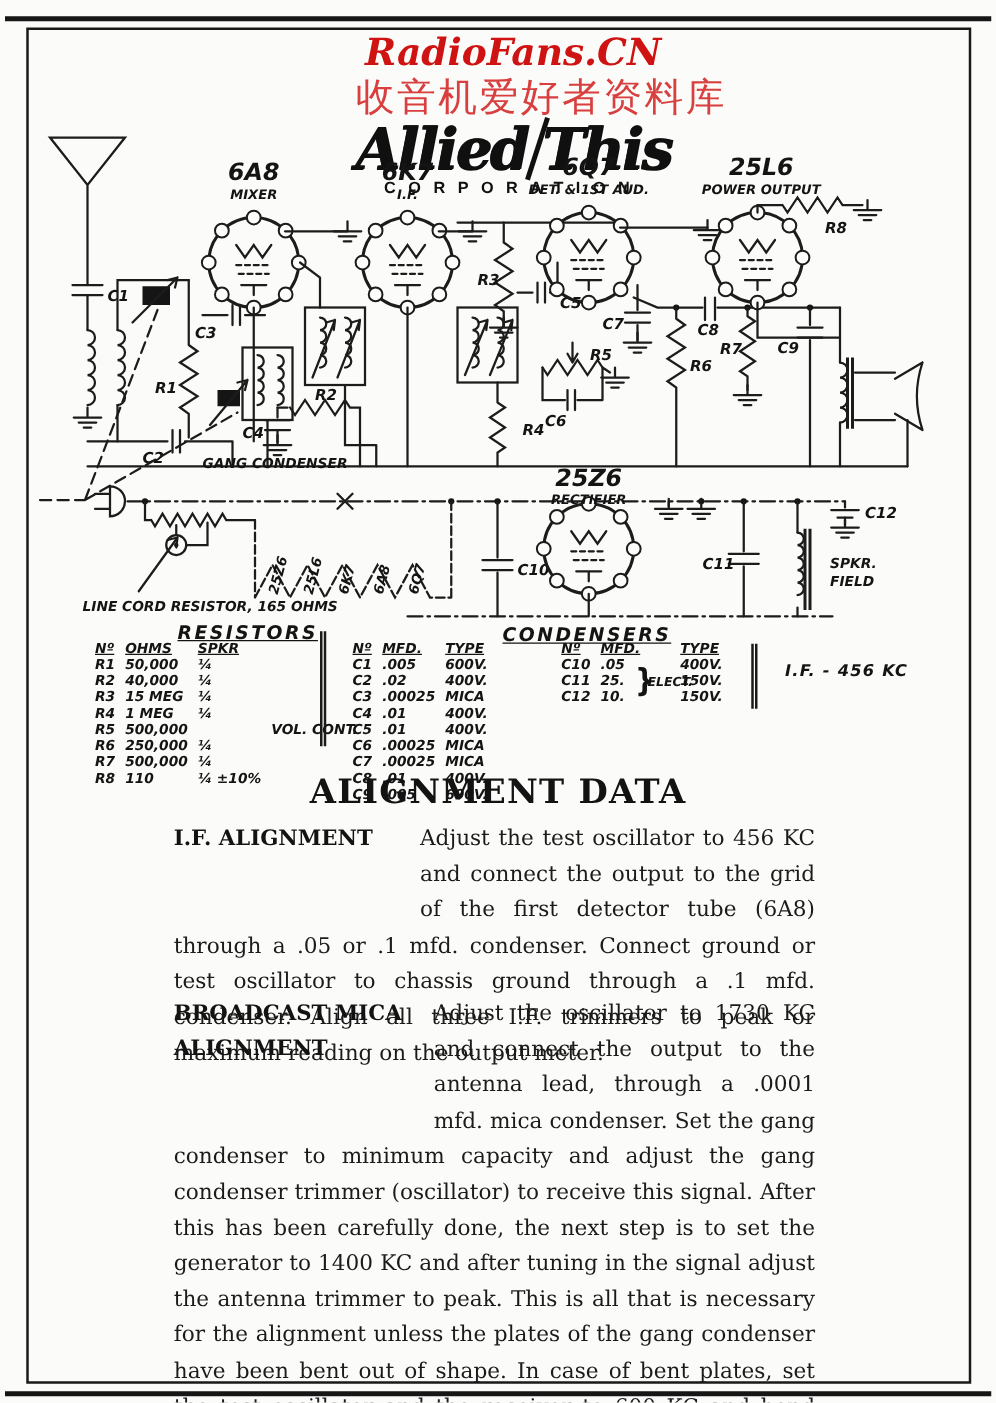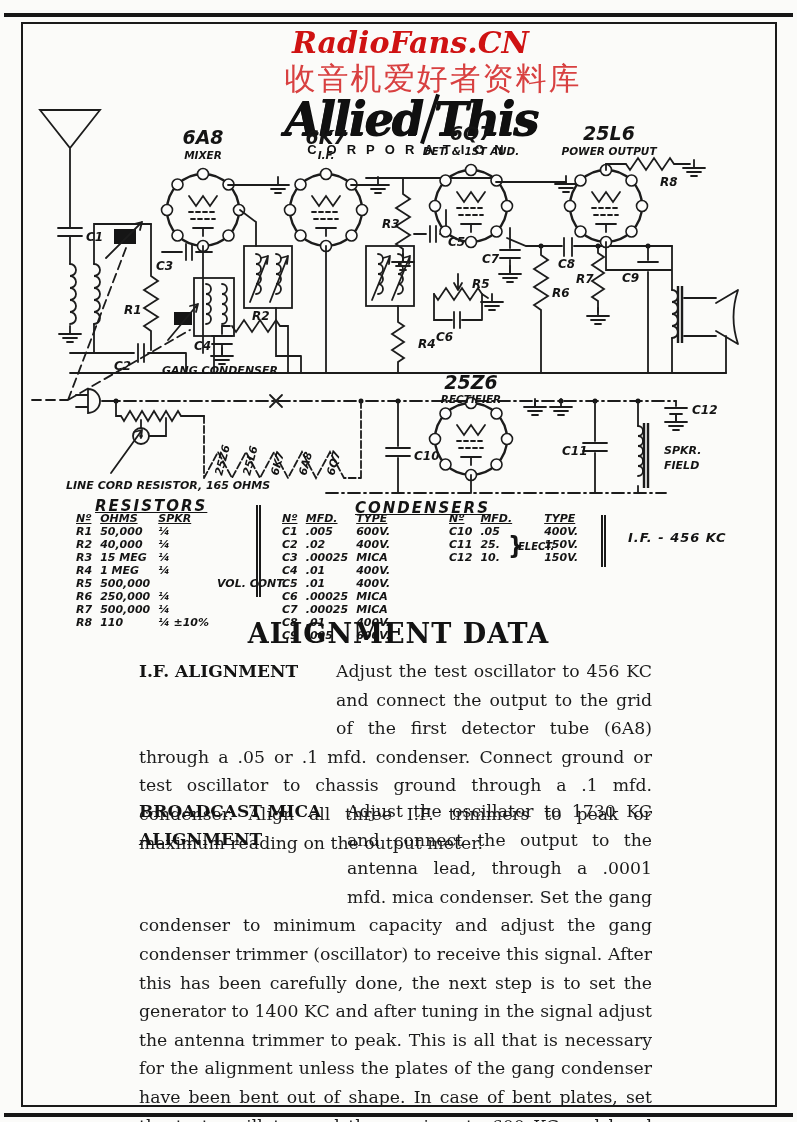--- a/index.html
+++ b/index.html
@@ -40,21 +40,21 @@
   .pin { fill:#fdfdfc; stroke:#1c1c1c; stroke-width:1.6; }
   .lbl   { font:italic bold 12px "DejaVu Sans", sans-serif; fill:#141414; }
   .lbl-s { font:italic bold 11px "DejaVu Sans", sans-serif; fill:#141414; }
   .tname { font:italic bold 19px "DejaVu Sans", sans-serif; fill:#141414; text-anchor:middle; }
   .tsub  { font:italic bold 10.5px "DejaVu Sans", sans-serif; fill:#141414; text-anchor:middle; }
 
   
   .tables { position:absolute; top:497px; left:0; width:100%; height:125px;
             font-family:"DejaVu Sans", sans-serif; }
   .tbl-title { font:italic bold 15px "DejaVu Sans", sans-serif; text-decoration:underline;
-               letter-spacing:2px; color:#141414; }
+               letter-spacing:2px; color:#141414;margin-left:47px; }
   table.parts { border-collapse:collapse; font:italic bold 11px "DejaVu Sans", sans-serif;
                 color:#141414; }
   table.parts td, table.parts th { padding:0 4px; height:12px; white-space:nowrap; text-align:left; }
   table.parts th { text-decoration:underline; }
   .res-tbl  { position:absolute; left:72px; top:15px; }
   .res-title{ position:absolute; left:95px; top:0; }
   .cond-title{ position:absolute; left:355px; top:2px; }
   .cond-left { position:absolute; left:278px; top:15px; }
   .cond-right{ position:absolute; left:445px; top:15px; }
   .brace { position:absolute; left:508px; top:36px; font:bold 22px "DejaVu Sans", sans-serif;

